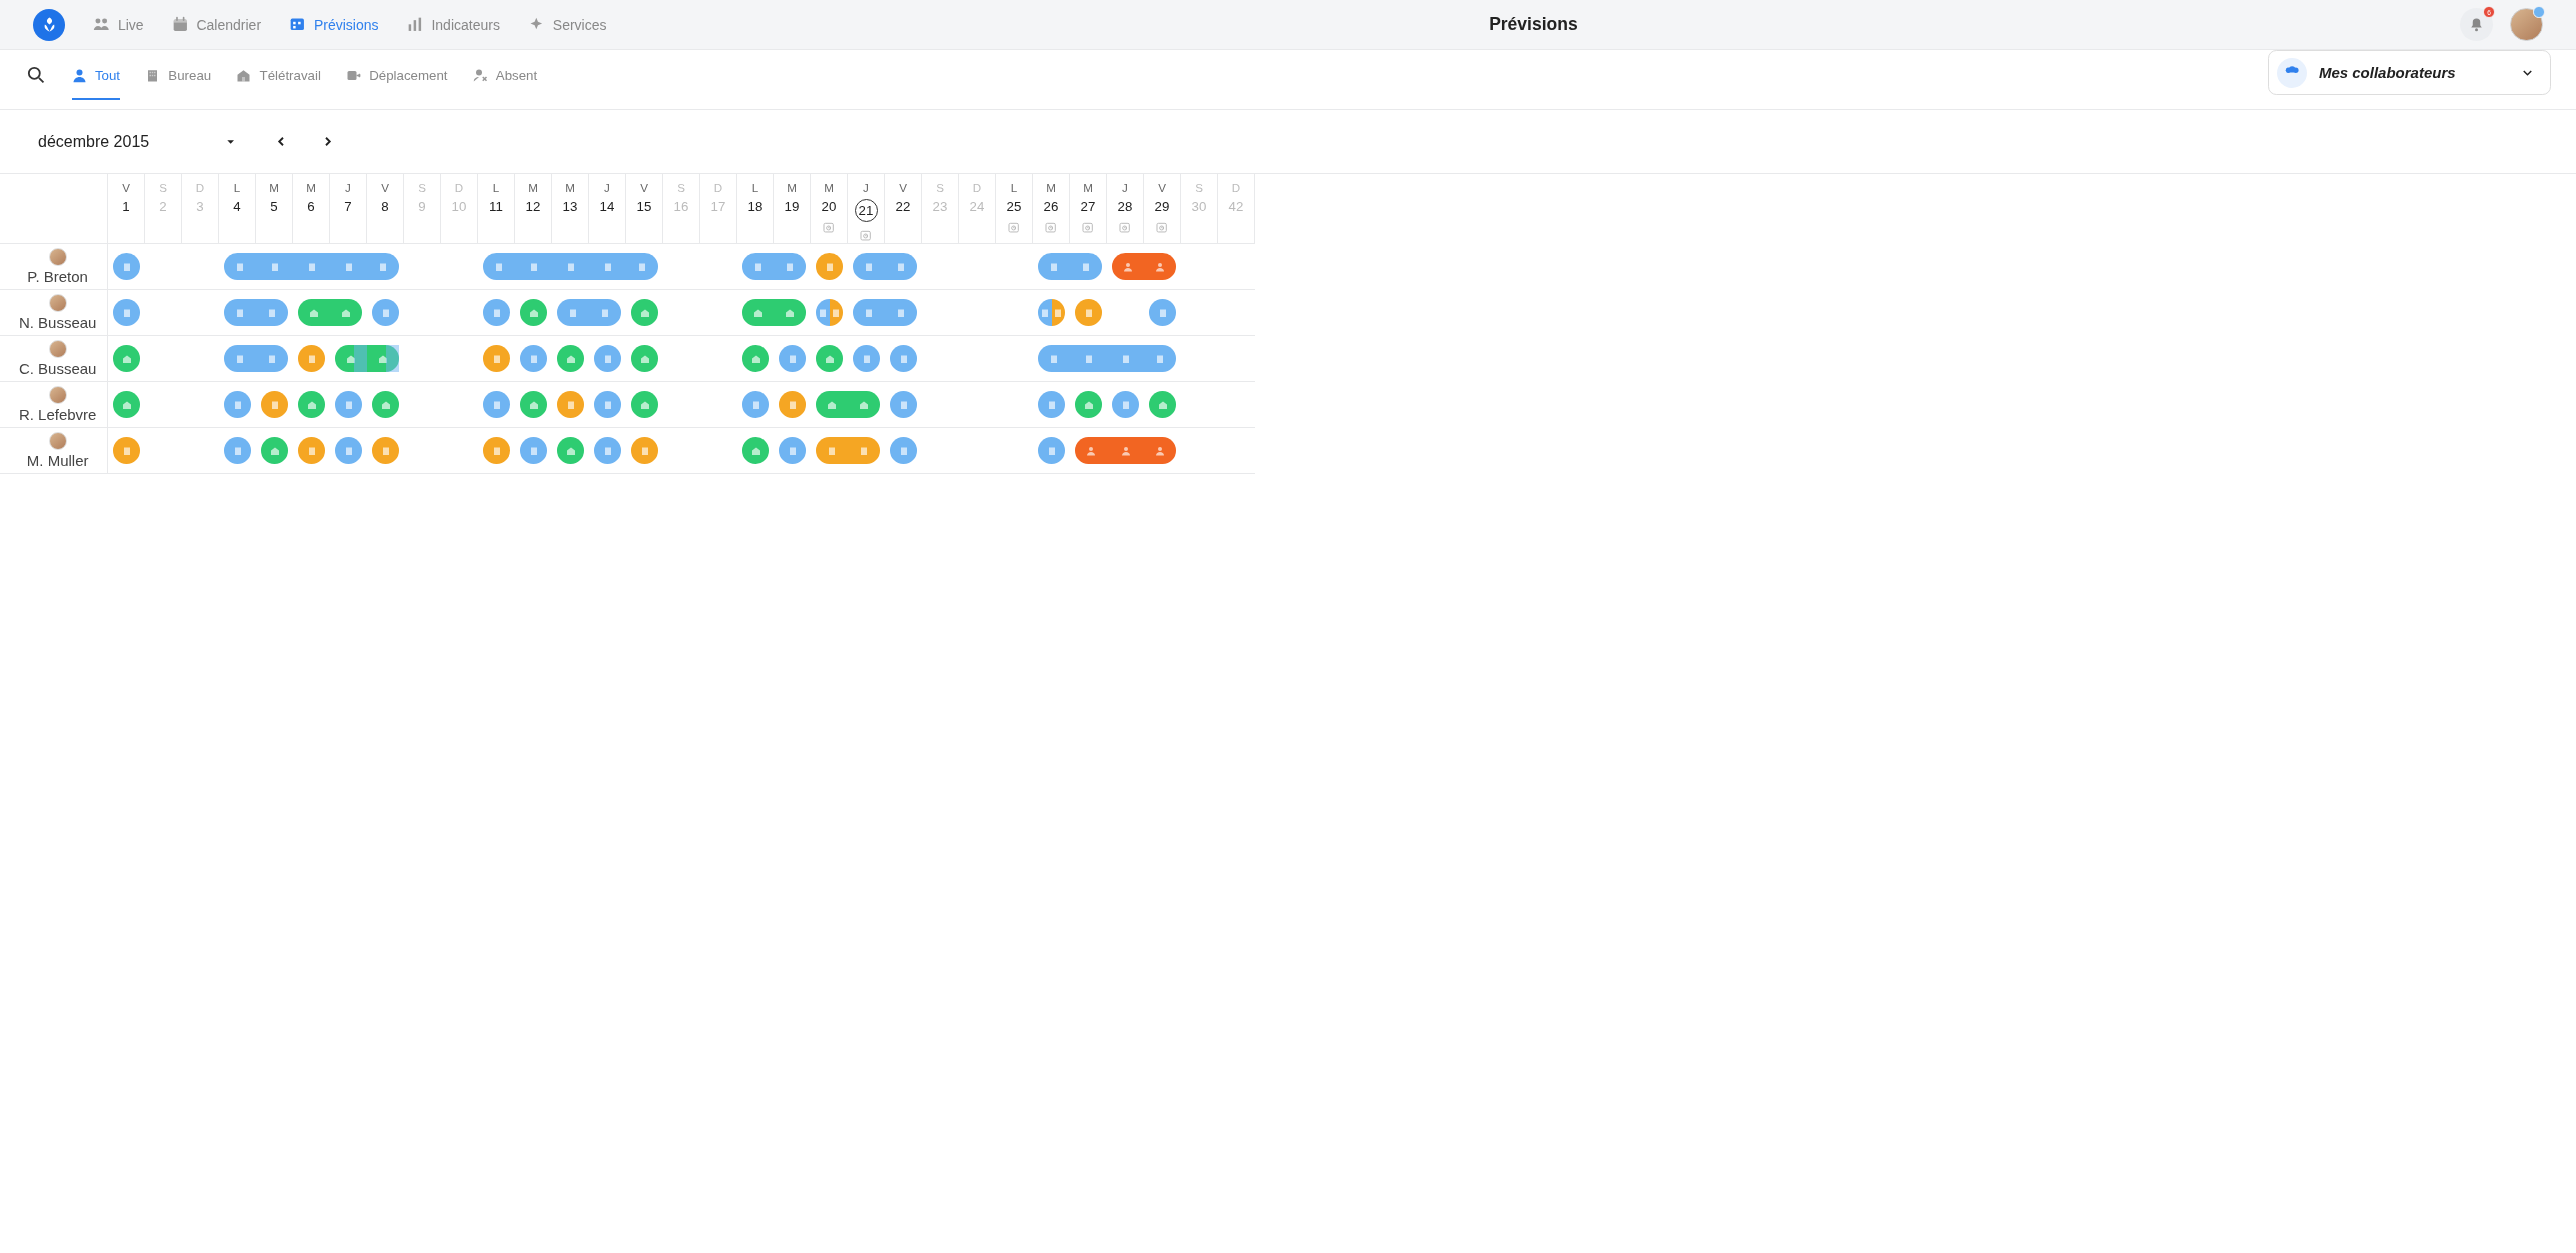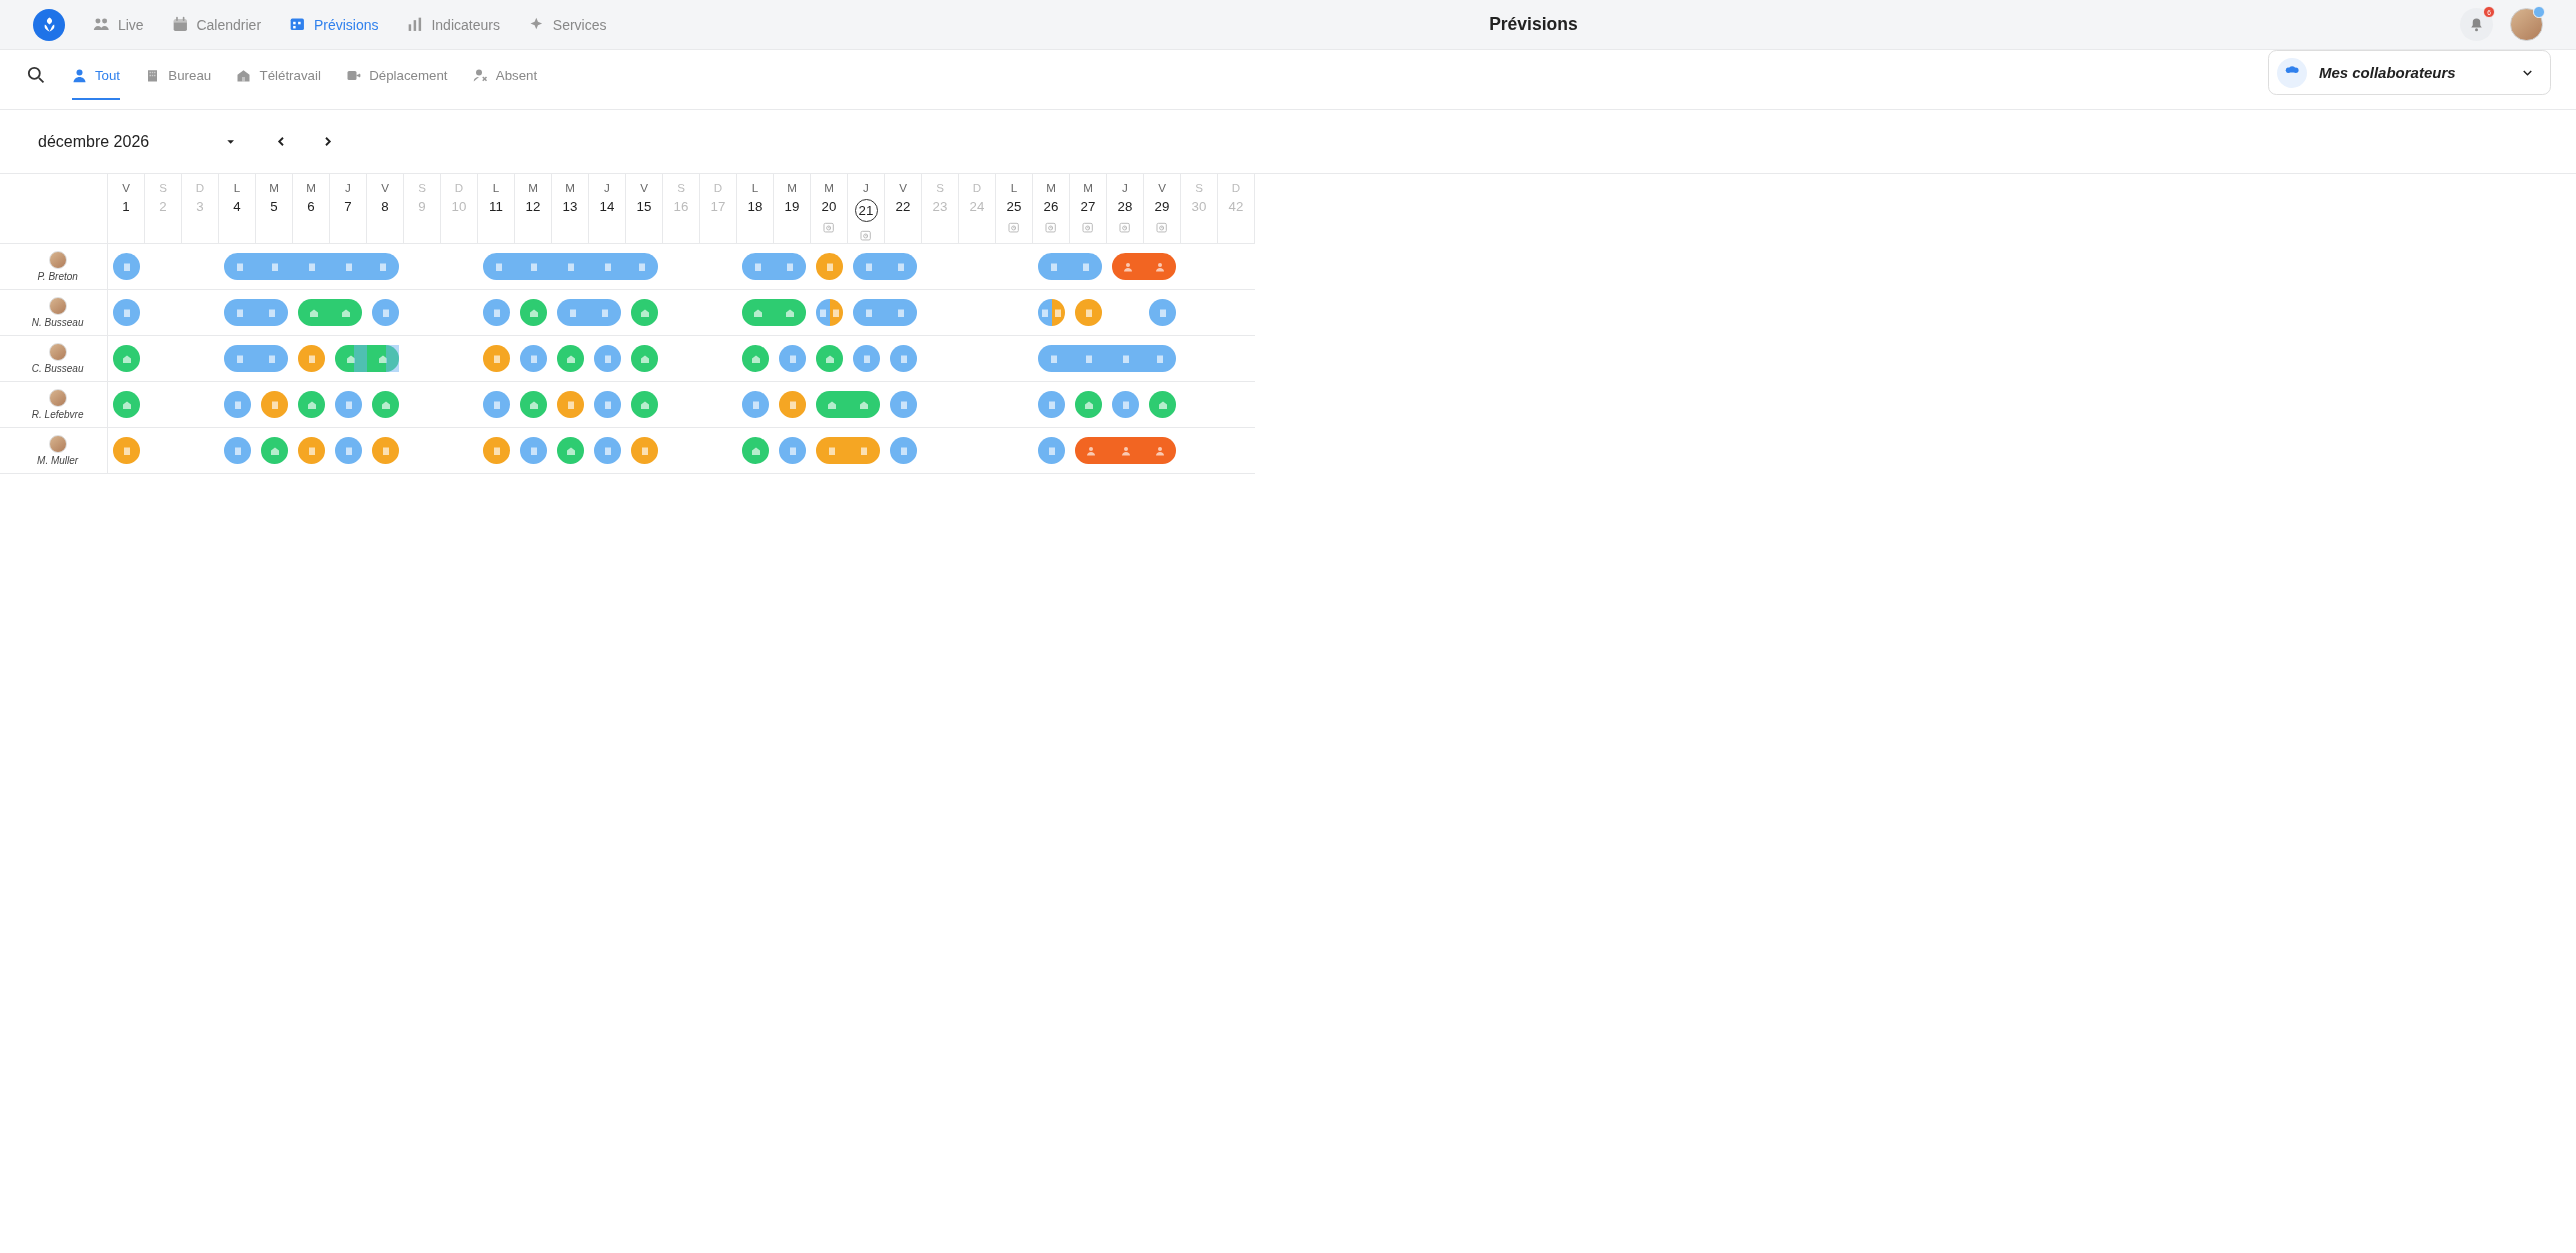--- a/index.html
+++ b/index.html
@@ -77,21 +77,21 @@
 .hdr-cell { height: 70px; border-right: 0.8px solid var(--border); border-bottom: 0.8px solid var(--border); display:flex; flex-direction:column; align-items:center; justify-content:flex-start; padding-top: 6.6px; gap: 5px; font-size: 11.6px; }
 .hdr-dow { color: #666; font-weight: 500; }
 .hdr-num { font-size: 13.3px; font-weight: 500; }
 .hdr-num.today { width: 23px; height: 23px; border: 1.7px solid #333; border-radius: 50%; display:flex; align-items:center; justify-content:center; }
 .hdr-cell.weekend .hdr-dow, .hdr-cell.weekend .hdr-num { color: #bbb; }
 .hdr-cell .reminder { color: #bbb; margin-top: 1.7px; }
 .hdr-spacer { border-bottom: 0.8px solid var(--border); border-right: 0.8px solid var(--border); }
 
 .row-hdr { height: 46px; border-right: 0.8px solid var(--border); border-bottom: 0.8px solid var(--border); display:flex; flex-direction:column; align-items:center; justify-content:center; gap: 1.7px; padding-left: 8.3px; }
 .row-hdr .mini-avatar { width: 18.3px; height: 18.3px; border-radius: 50%; background: linear-gradient(140deg,#d8b590,#b07d5a); border: 0.8px solid #ddd; }
-.row-hdr .name { font-size: 10px; color: #444; font-style: italic; }
+.row-hdr .name { font-size: 15px; color: #444; }
 
 .cell { height: 46px; border-bottom: 0.8px solid var(--border); position: relative; display:flex; align-items:center; justify-content:center; }
 
 .pill { height: 26.6px; border-radius: 13.3px; display:flex; align-items:center; justify-content:center; position:absolute; left:5px; right:5px; }
 .pill.blue { background: var(--blue-pill); }
 .pill.green { background: var(--green); }
 .pill.orange { background: var(--orange); }
 .pill.red { background: var(--red-orange); }
 .pill.span-start { right: 0; border-top-right-radius: 0; border-bottom-right-radius: 0; }
 .pill.span-mid { left: 0; right: 0; border-radius: 0; }
@@ -326,21 +326,21 @@
       <span class="collab-label">Mes collaborateurs</span>
     </div>
     <svg width="15" height="15" viewBox="0 0 20 20">
         <use href="#i-chevdown"></use>
       </svg>
   </div>
 </div>
 
 <div class="monthbar">
   <div class="month-select">
-    <span>décembre 2026</span>
+    <span>décembre 2015</span>
     <svg width="13.3" height="13.3" viewBox="0 0 20 20">
         <use href="#i-tri"></use>
       </svg>
   </div>
   <div class="month-arrows">
     <div class="arrow-btn">
       <svg width="15" height="15" viewBox="0 0 20 20">
           <use href="#i-chevleft"></use>
         </svg>
     </div>

